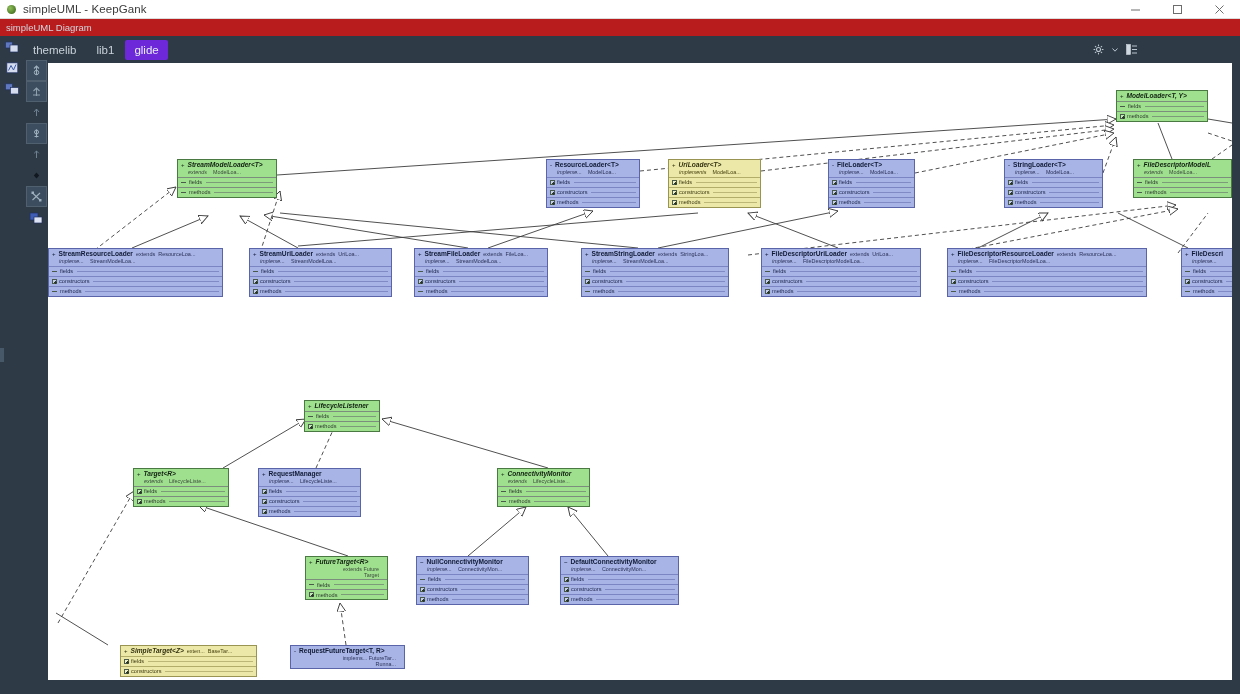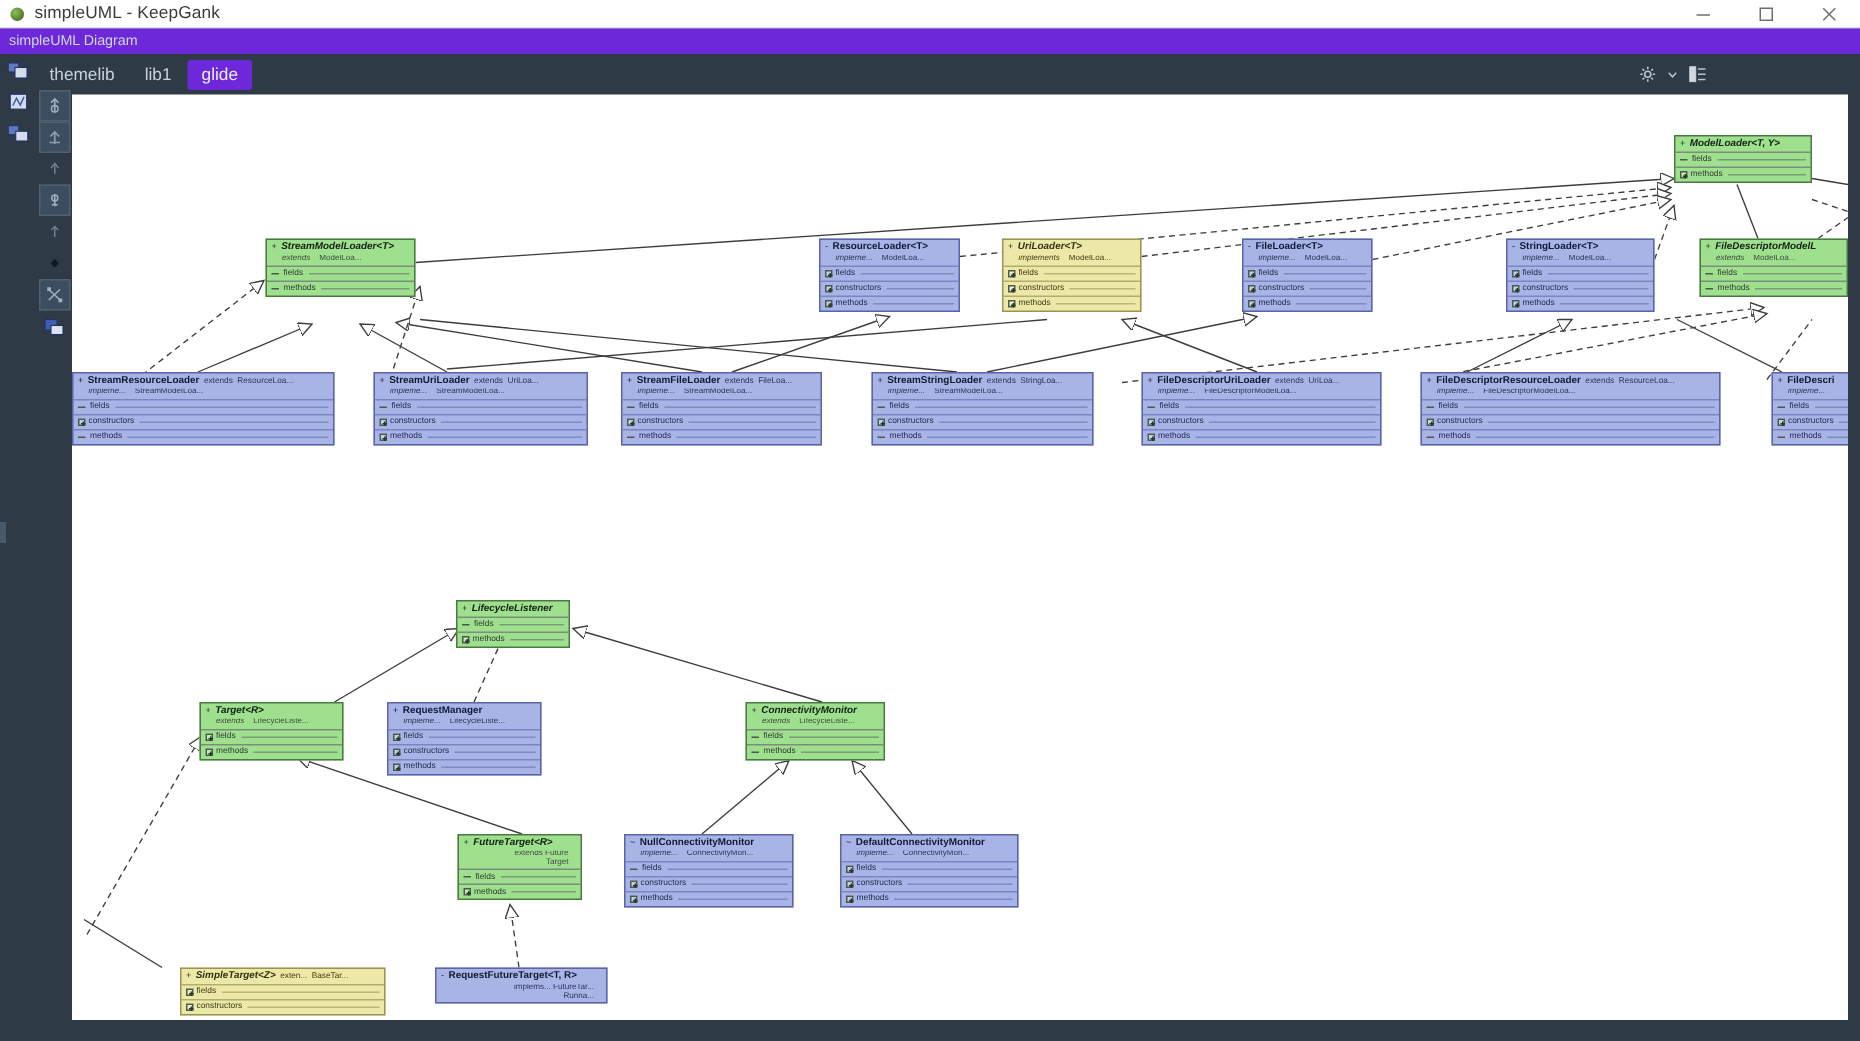--- a/index.html
+++ b/index.html
@@ -30,21 +30,21 @@
   .tb-spacer { flex: 1 1 auto; }
   .win-btn {
     width: 42px; height: 19px; display: flex; align-items: center; justify-content: center;
     color: #6d6d6d; font-size: 12px; line-height: 1;
   }
   .win-btn svg { display: block; }
 
   
   .menustrip {
     position: absolute; left: 0; top: 19px; width: 1240px; height: 17px;
-    background: #6d28d9; display: flex; align-items: center;
+    background: #b91c1c; display: flex; align-items: center;
   }
   .menustrip .label {
     font-size: 9.5px; color: #cfd8e0; margin-left: 6px; white-space: nowrap;
   }
 
   
   .tabbar {
     position: absolute; left: 0; top: 36px; width: 1144px; height: 27px;
     background: #2e3a46; display: flex; align-items: center;
   }

